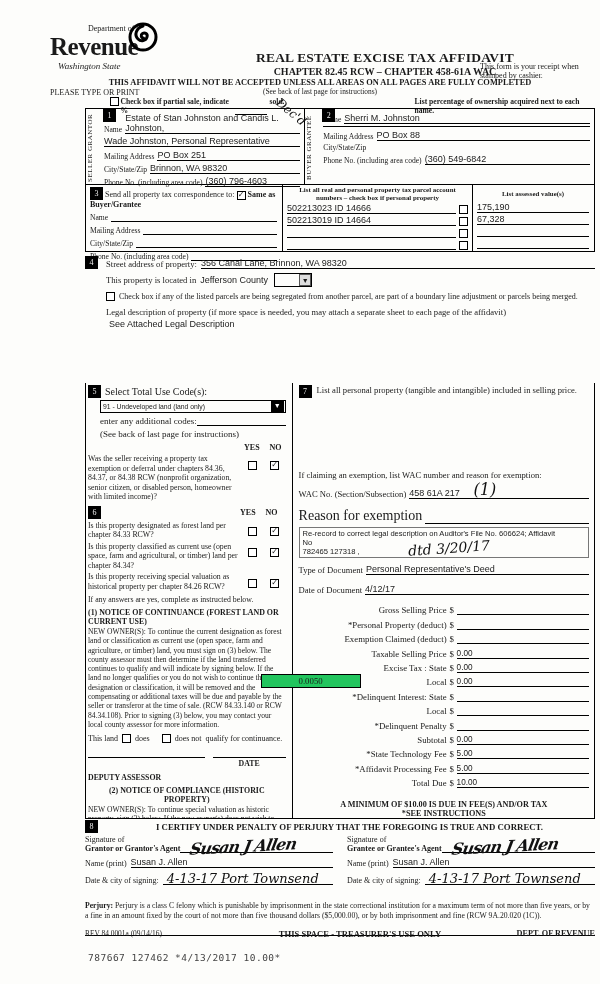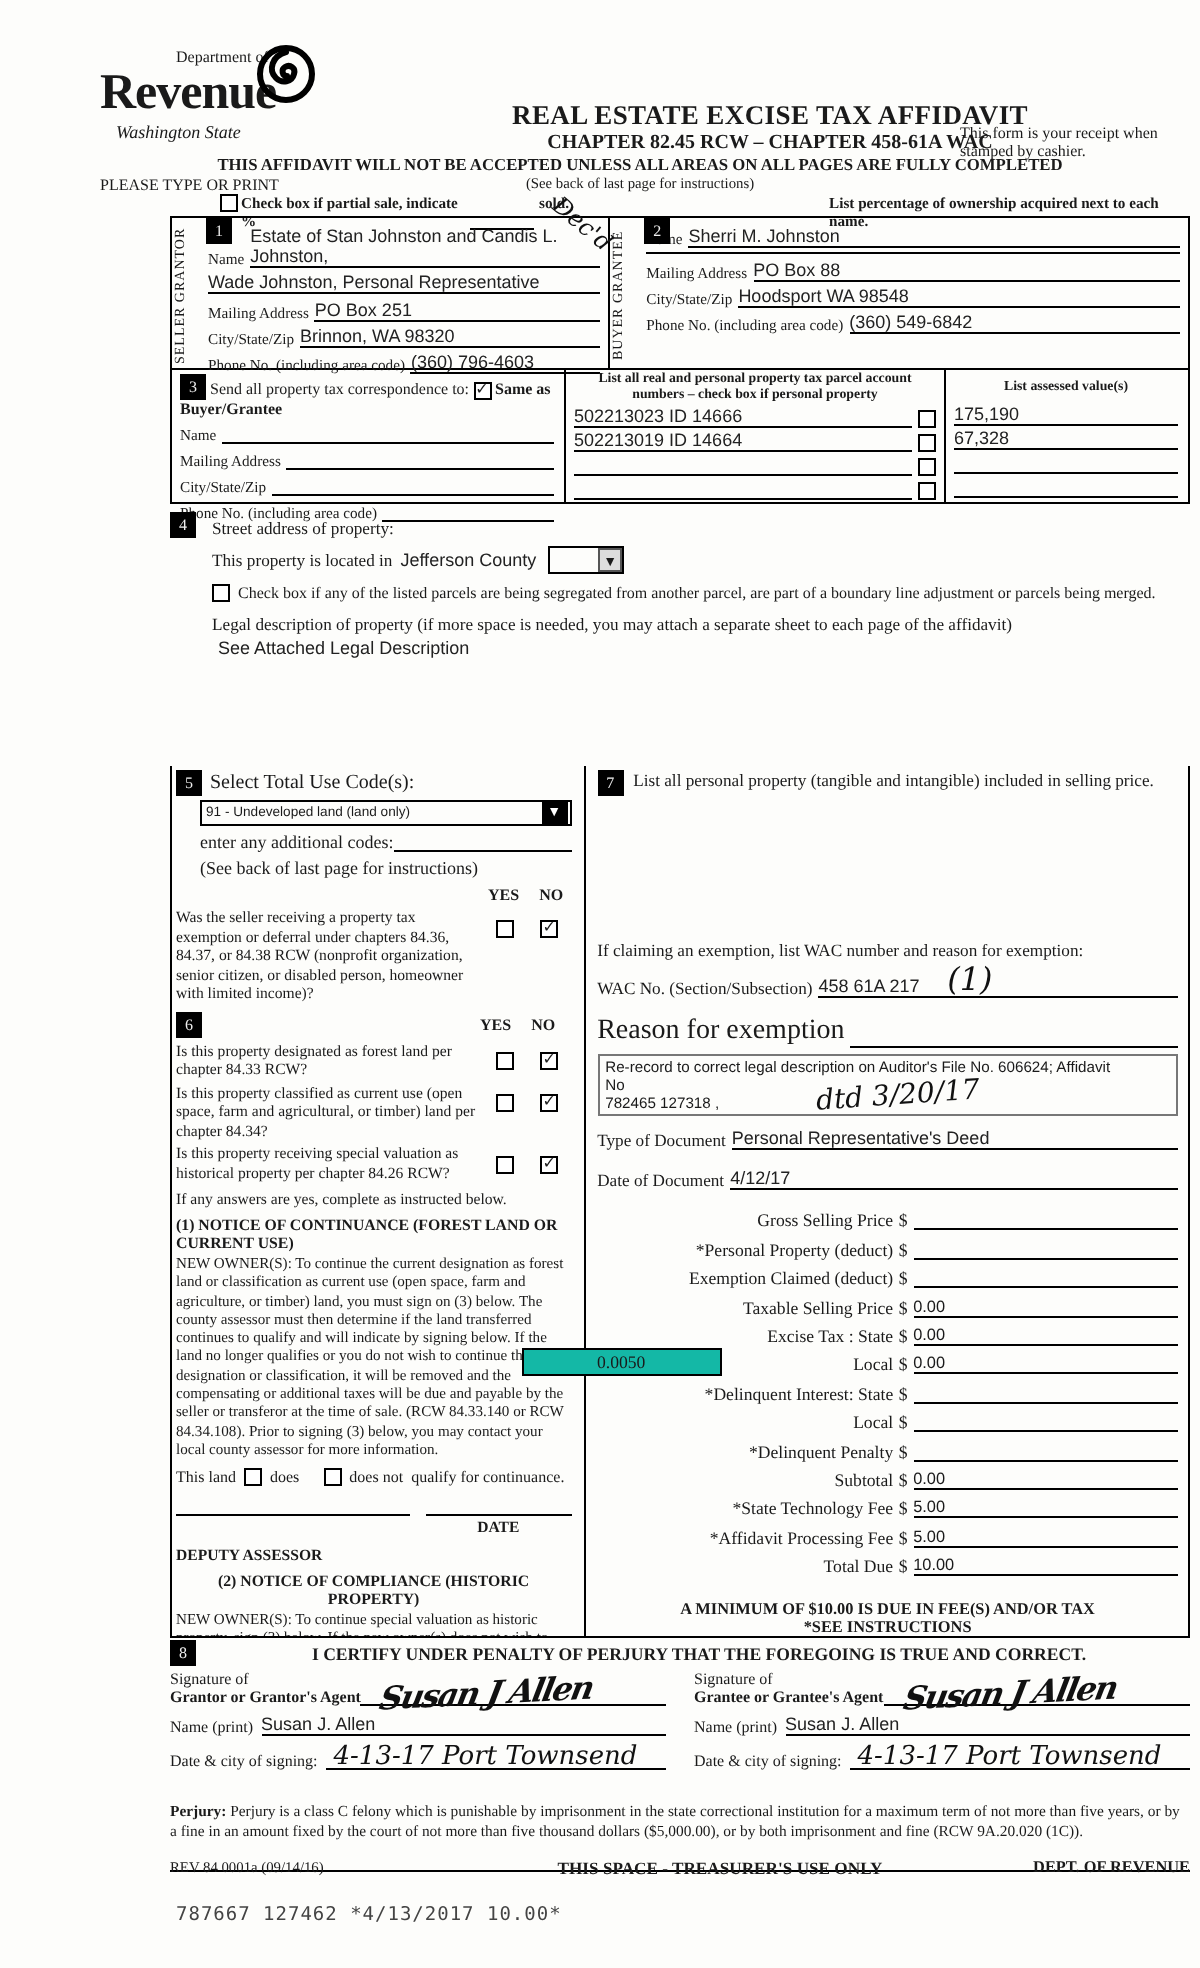--- a/index.html
+++ b/index.html
@@ -110,21 +110,21 @@
   .reason-row .fill { flex:1; margin-left:3px; }
   .rerecord { border:1px solid #777; margin-top:3px; padding:1px 3px; font-size:7.6px; font-family:"Liberation Sans",sans-serif; position:relative; }
   .rerecord .hw { font-size:14px; position:absolute; left:108px; top:12px; transform:rotate(-4deg); }
   .doc-row { display:flex; align-items:flex-end; margin-top:6px; font-size:8.6px; }
   .doc-row .fill { flex:1; margin-left:3px; }
   .fees { margin-top:6px; }
   .fee-row { display:flex; align-items:flex-end; height:14.4px; font-size:8.8px; }
   .fee-label { width:148px; text-align:right; white-space:nowrap; position:relative; }
   .fee-d { width:10px; text-align:center; }
   .fee-line { flex:1; border-bottom:1px solid #000; font-family:"Liberation Sans",sans-serif; font-size:8.2px; padding-right:4px; }
-  .rate-box { position:absolute; left:-38px; top:-3px; border:1.5px solid #000; width:100px; text-align:center; font-size:8.8px; padding:1px 0; background:#14b8a6; }
+  .rate-box { position:absolute; left:-38px; top:-3px; border:1.5px solid #000; width:100px; text-align:center; font-size:8.8px; padding:1px 0; background:#22c55e; }
   .min-note { text-align:center; font-size:8.2px; font-weight:bold; margin-top:12px; }
   .see-instr { text-align:center; font-size:8.2px; font-weight:bold; }
 
   
   .cert { position:absolute; top:818px; left:85px; width:510px; height:80px; border-top:1.5px solid #000; padding-top:1px; }
   .cert-head { display:flex; align-items:center; gap:6px; }
   .cert-statement { flex:1; text-align:center; font-size:8.8px; font-weight:bold; }
   .cert-cols { display:flex; gap:14px; margin-top:2px; }
   .cert-col { flex:1; position:relative; }
   .sig-row { display:flex; align-items:flex-end; font-size:8px; }
@@ -218,21 +218,20 @@
       </div>
       <div class="frow">
           <span class="fill"></span>
         </div>
       <div class="frow">
         <span class="lbl">Mailing Address</span>
         <span class="fill typed">PO Box 88</span>
       </div>
       <div class="frow">
         <span class="lbl">City/State/Zip</span>
-        <span class="fill typed">Hoodsport WA 98548</span>
       </div>
       <div class="frow">
         <span class="lbl">Phone No. (including area code)</span>
         <span class="fill typed">(360) 549-6842</span>
       </div>
     </div>
   </div>
 
   <div class="boxB">
     <div class="corr">
@@ -292,20 +291,21 @@
       <div class="pval-row">
           <span class="fill"></span>
         </div>
     </div>
   </div>
 
   <div class="sec4">
     <div class="row1" style="font-size:8.6px;">
       <span class="badge">4</span>
       <span>Street address of property:</span>
+      <span class="fill typed">356 Canal Lane, Brinnon, WA 98320</span>
     </div>
     <div class="located">
       <span>This property is located in</span>
       <span class="typed" style="margin-left:4px;">Jefferson County</span>
       <span class="dd county-dd">
         <span class="ddbtn">▼</span>
       </span>
     </div>
     <div class="seg-row">
       <span class="cb"></span>

